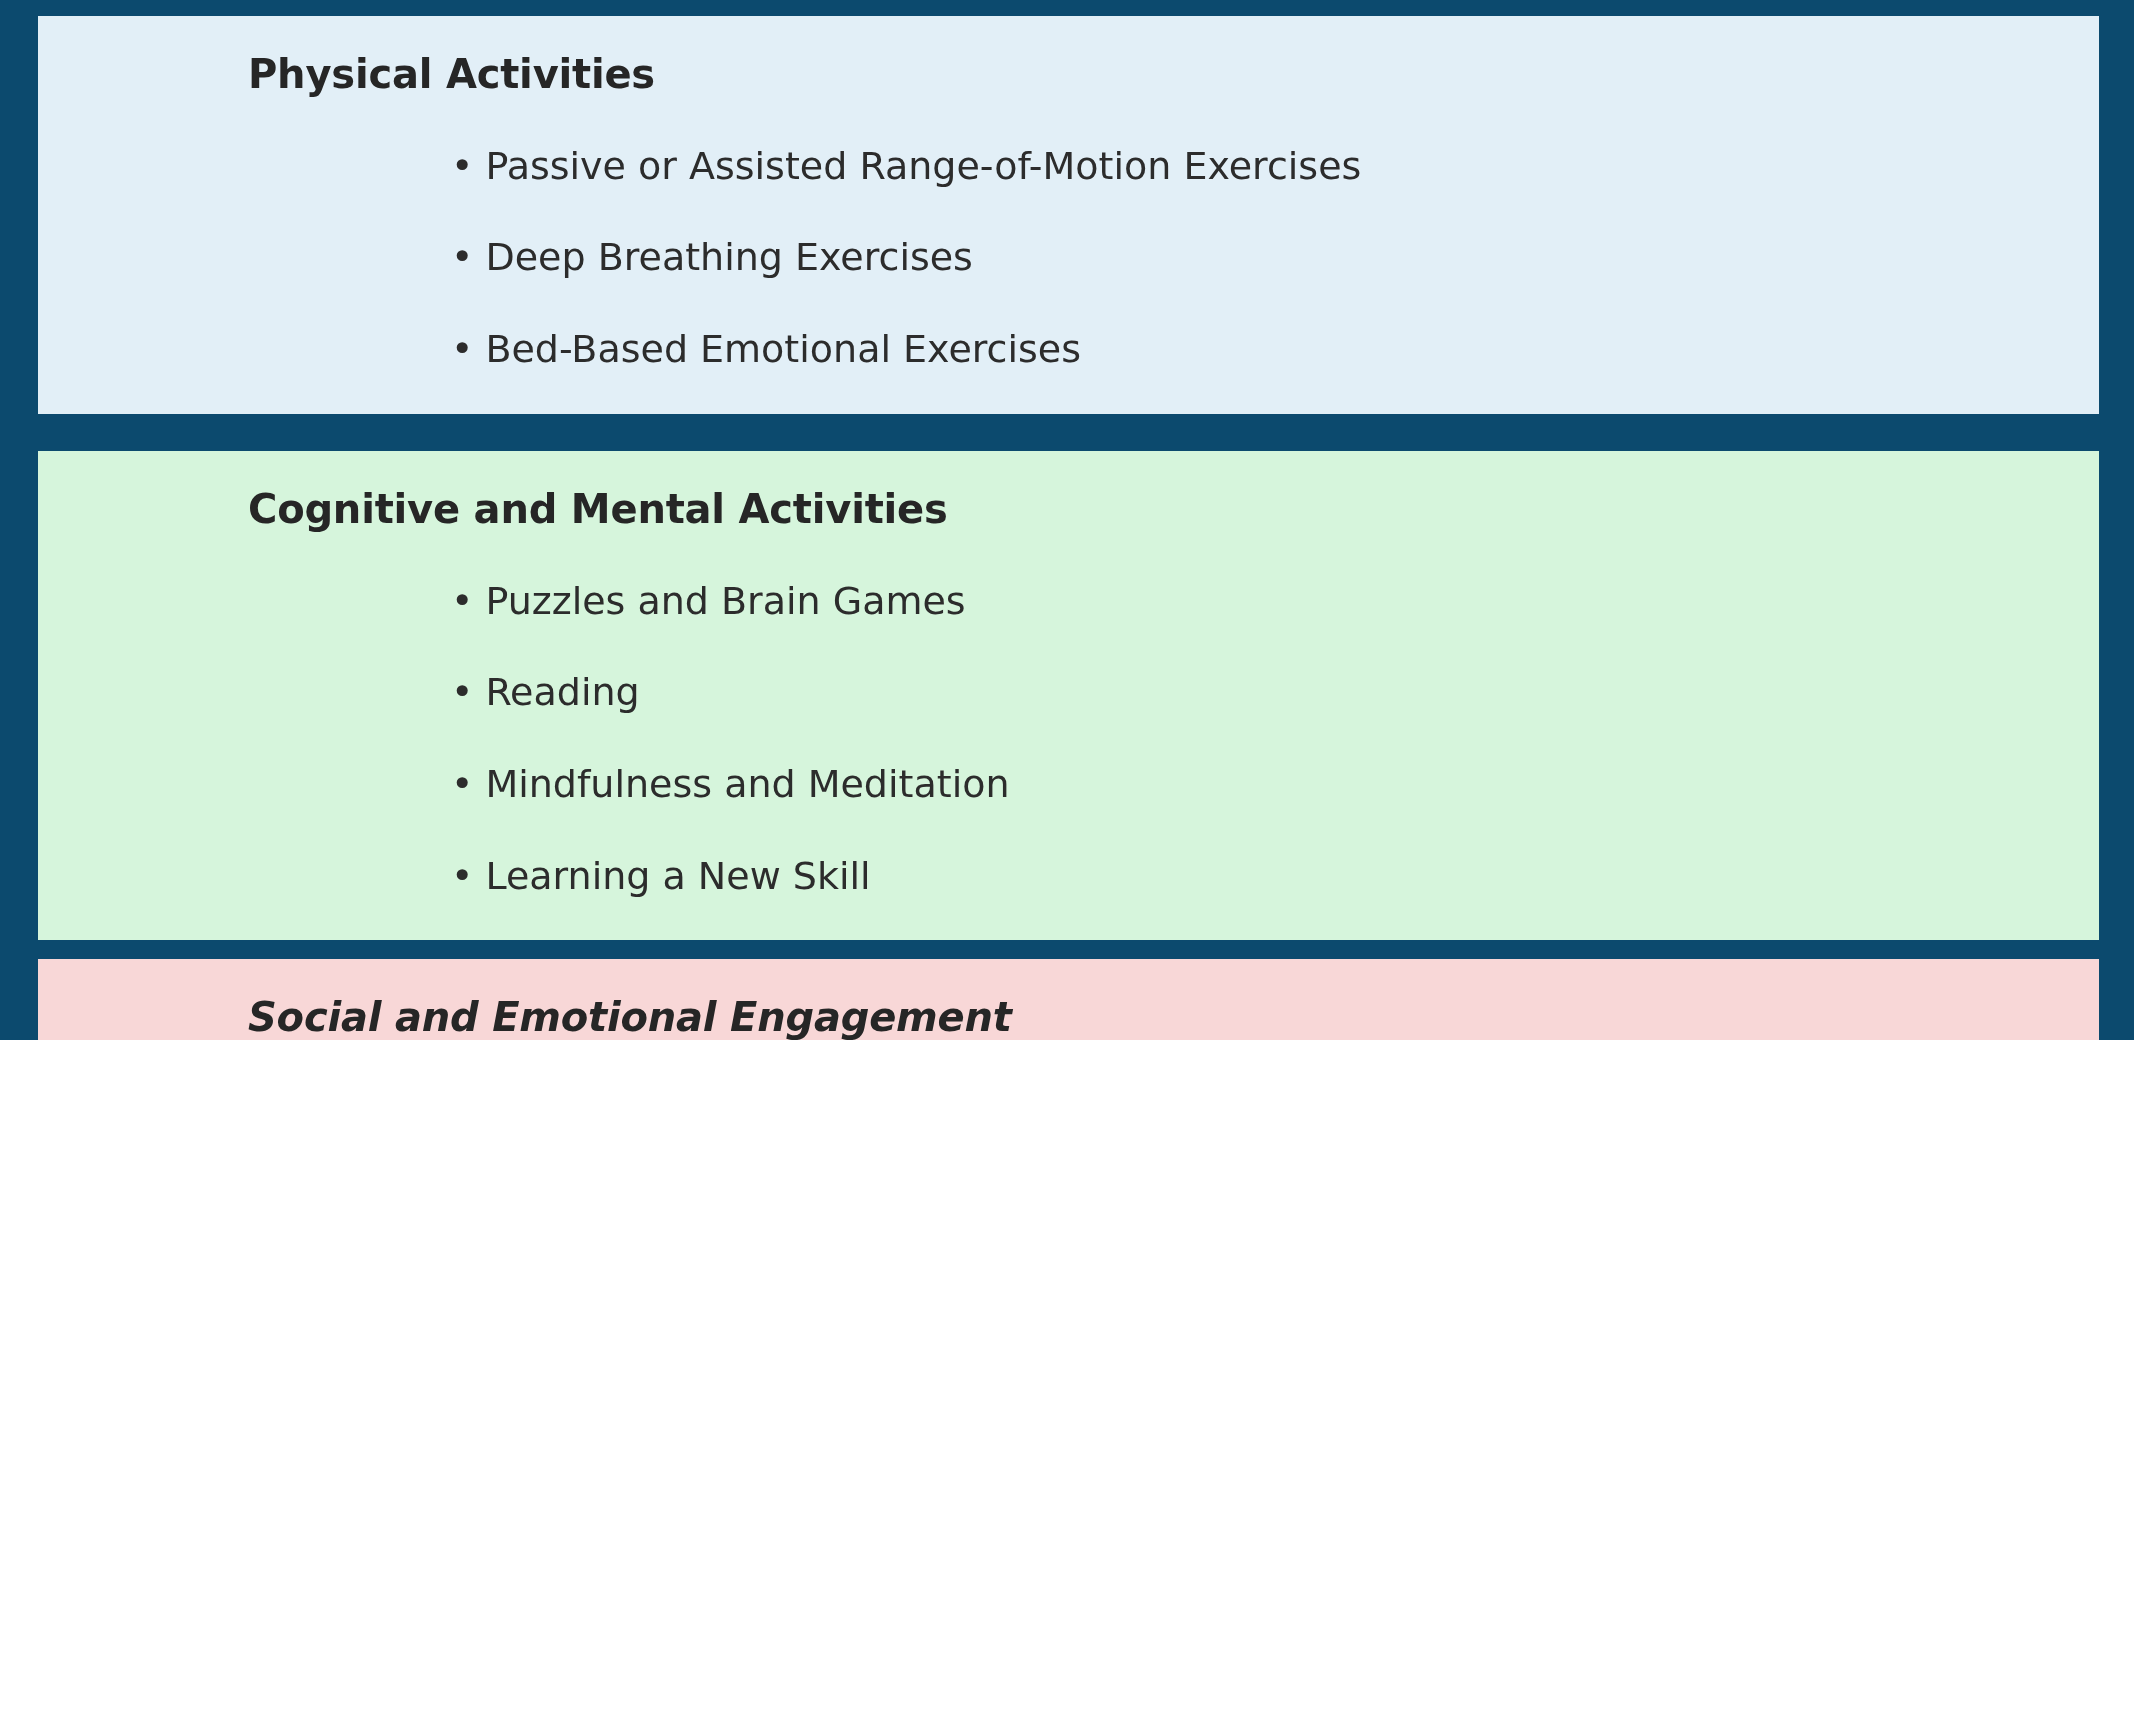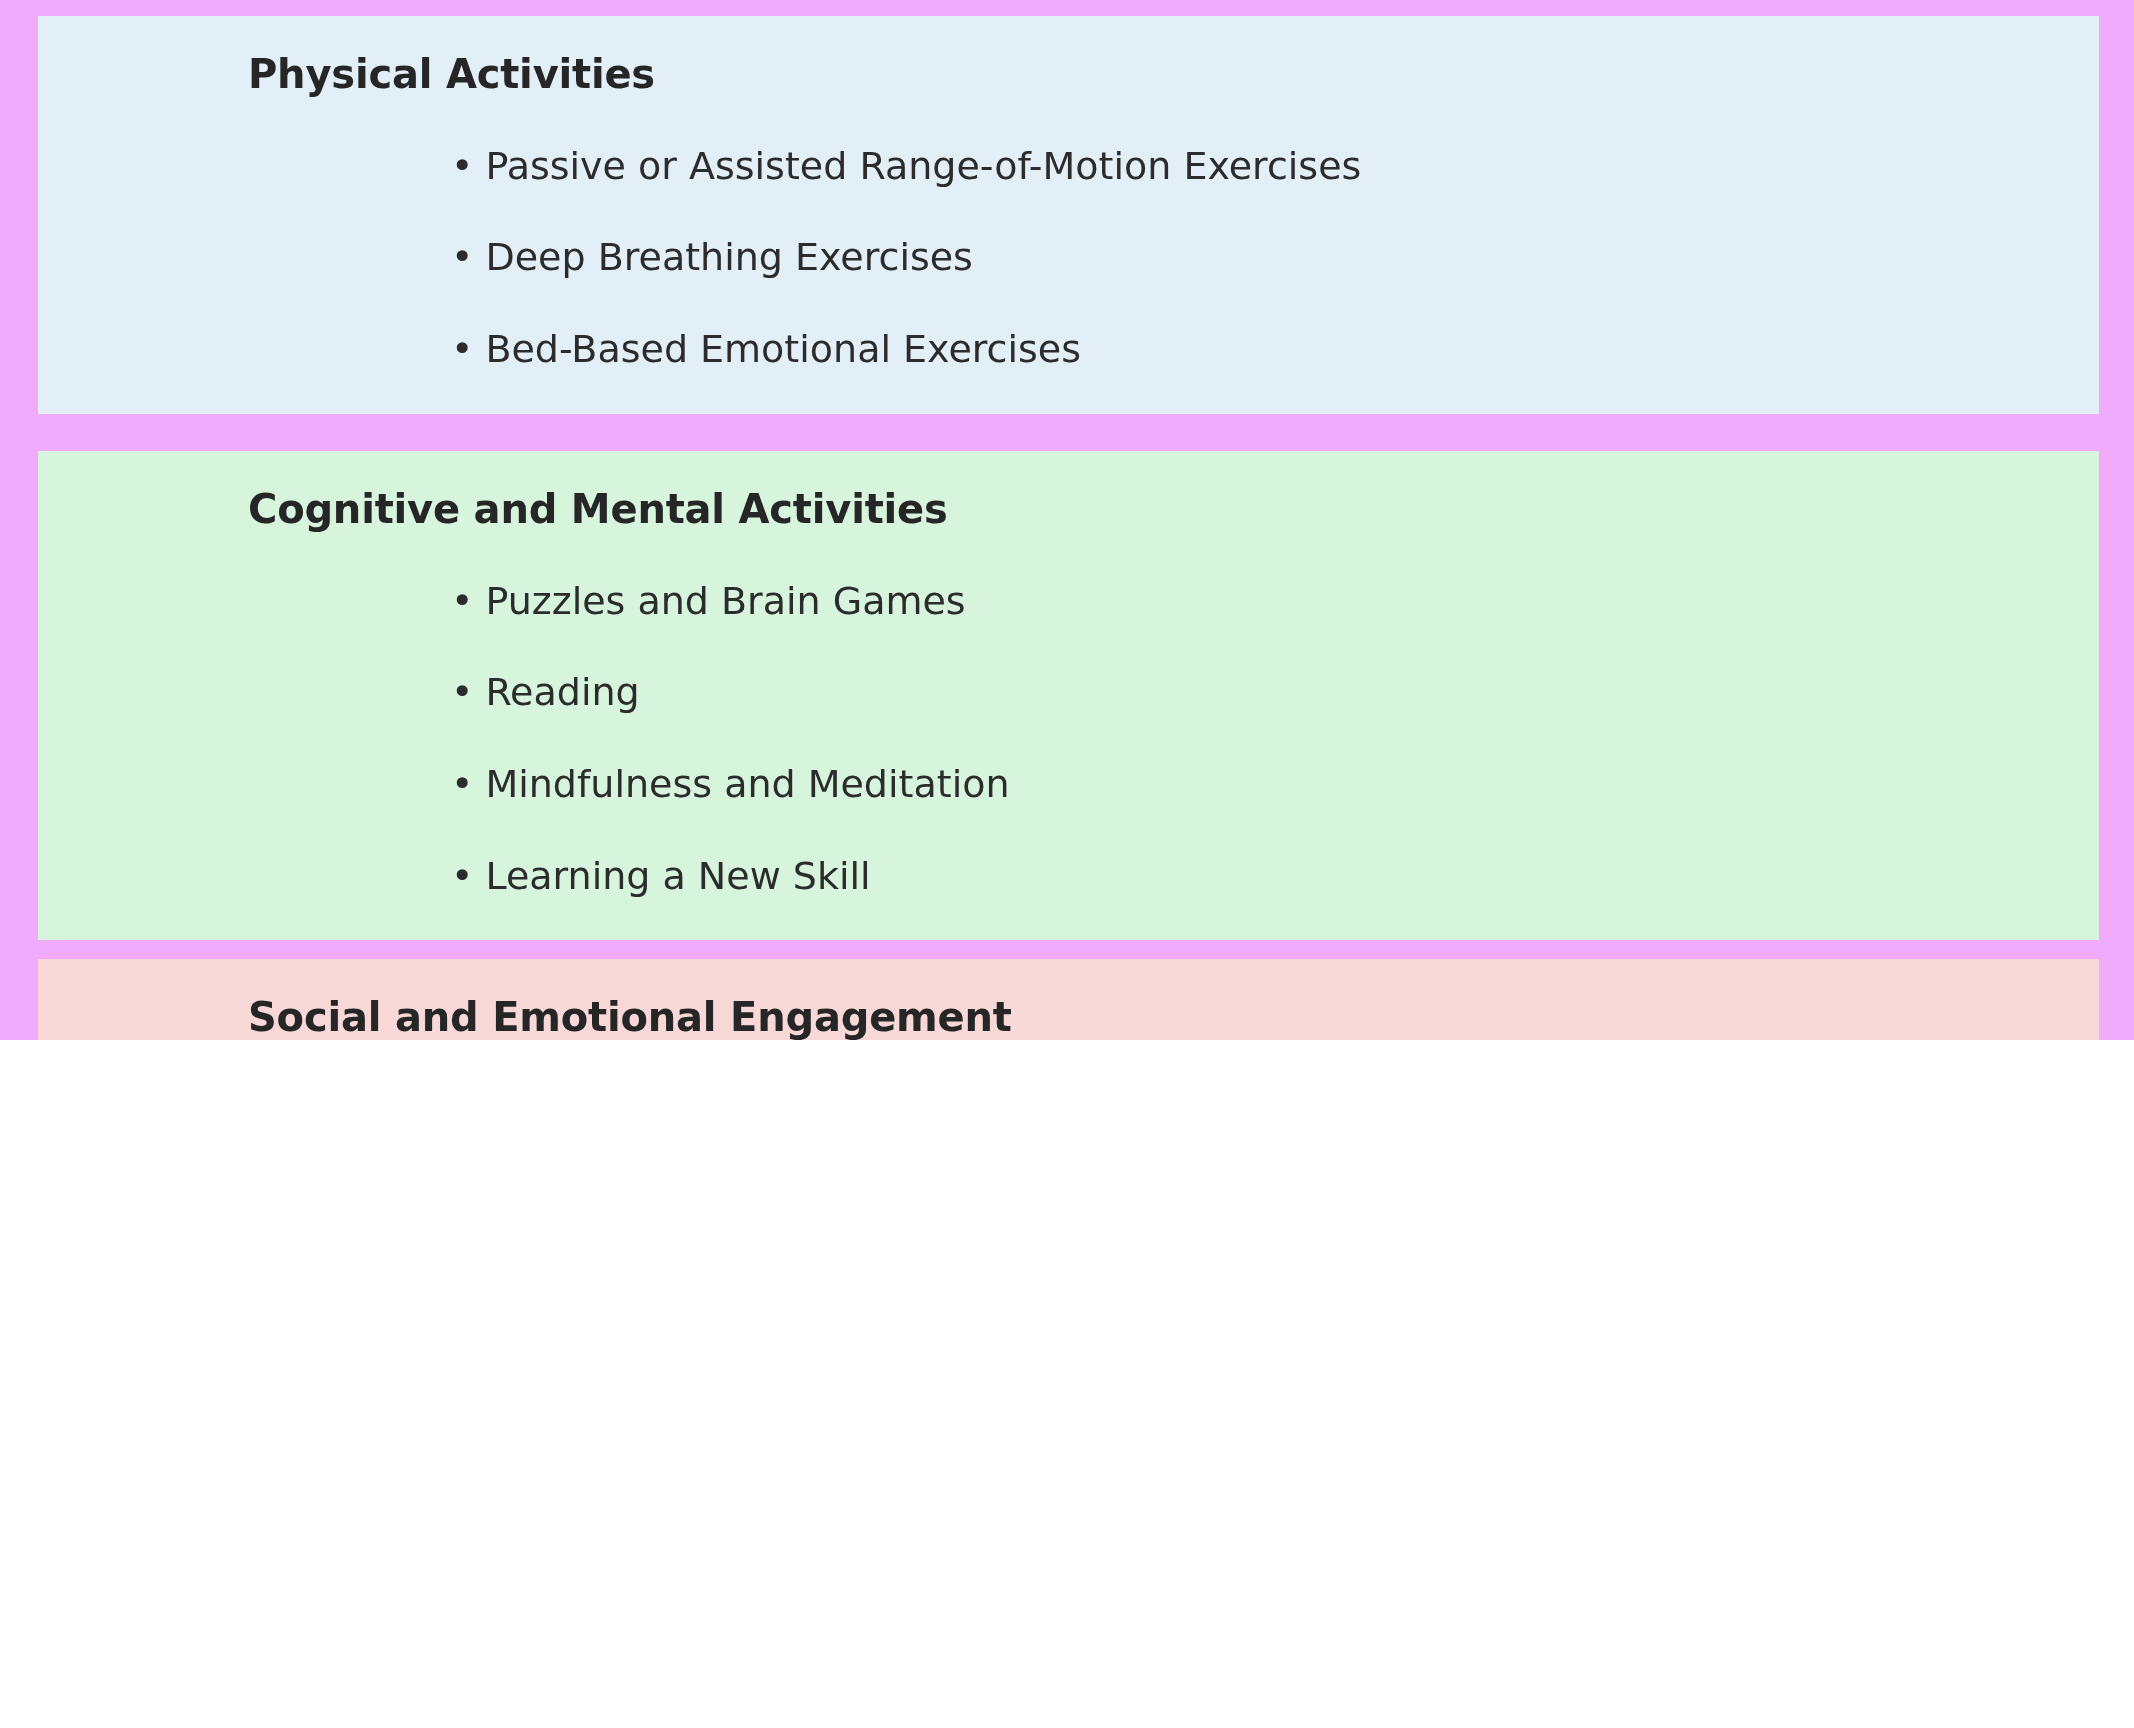--- a/index.html
+++ b/index.html
@@ -11,30 +11,31 @@
     font-family: "DejaVu Sans", sans-serif;
     color: #2b2b2b;
     width: 2134px;
   }
   .page {
     width: 2134px;
     box-sizing: border-box;
     padding-left: 38px;
     padding-right: 35px;
     padding-top: 15.6px;
-    background: #f0abfc;
+    background: #0c4a6e;
   }
   .section {
     box-sizing: border-box;
     width: 100%;
     padding: 0 0 0 0;
     margin: 0 0 19px 0;
   }
   .section:last-child {
     margin-bottom: 0;
+    font-style: italic;
   }
   .section-title {
     font-size: 40px;
     font-weight: bold;
     letter-spacing: -0.2px;
     color: #262626;
     margin: 0;
     padding: 35px 0 0 210px;
   }
   .items {

